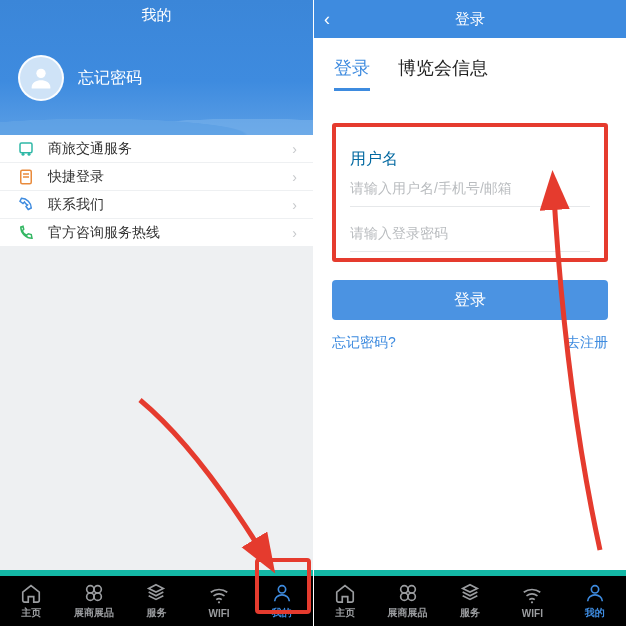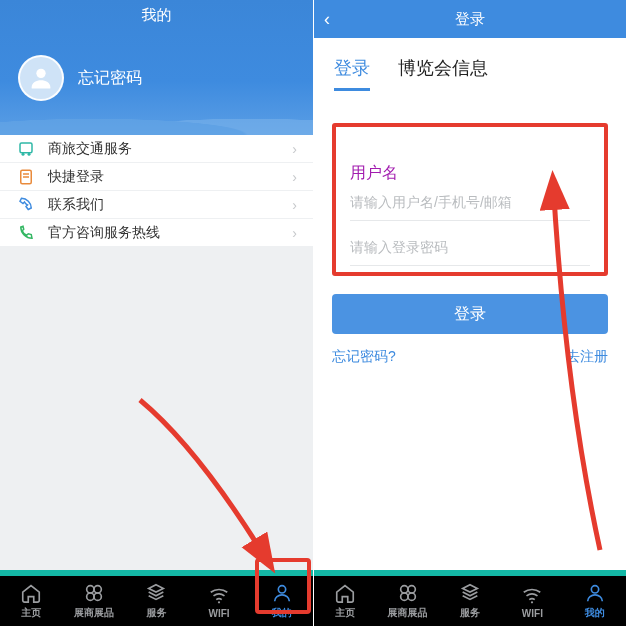--- a/index.html
+++ b/index.html
@@ -24,21 +24,21 @@
   .left-body{flex:1;background:#eef0f2;}
 
   
   .hdr-right{background:#3e8bdf;color:#fff;height:38px;display:flex;align-items:center;justify-content:center;position:relative;font-size:15px;}
   .hdr-right .back{position:absolute;left:10px;top:0;height:38px;display:flex;align-items:center;color:#fff;font-size:18px;}
   .tabs{display:flex;gap:28px;padding:18px 20px 10px;background:#fff;}
   .tab{font-size:18px;color:#222;padding-bottom:8px;}
   .tab.active{color:#3e8bdf;border-bottom:3px solid #3e8bdf;}
   .right-body{flex:1;background:#fff;padding:0 18px;position:relative;}
   .form{border:4px solid #e53b2e;border-radius:3px;padding:14px 14px 6px;margin-top:22px;position:relative;}
-  .fld-label{font-size:16px;color:#a21caf;margin-top:22px;}
+  .fld-label{font-size:16px;color:#0369a1;margin-top:8px;}
   .fld-input{width:100%;border:none;border-bottom:1px solid #e6e8ea;font-size:14px;padding:10px 0 10px;color:#8b5cf6;outline:none;background:transparent;}
   .fld-input::placeholder{color:#b9bcbf;}
   .fld+.fld{margin-top:8px;}
   .login-btn{margin:18px 0 0;background:#4b93e2;color:#fff;border:none;width:100%;height:40px;border-radius:4px;font-size:16px;}
   .links{display:flex;justify-content:space-between;margin-top:14px;font-size:14px;gap:47px;}
   .links span{color:#3e8bdf;}
 
   
   .tabbar{height:56px;background:#000000;border-top:6px solid #14b8a6;display:flex;font-weight:bold;}
   .tb{flex:1;display:flex;flex-direction:column;align-items:center;justify-content:center;gap:2px;color:#9b9da0;font-size:10px;}

